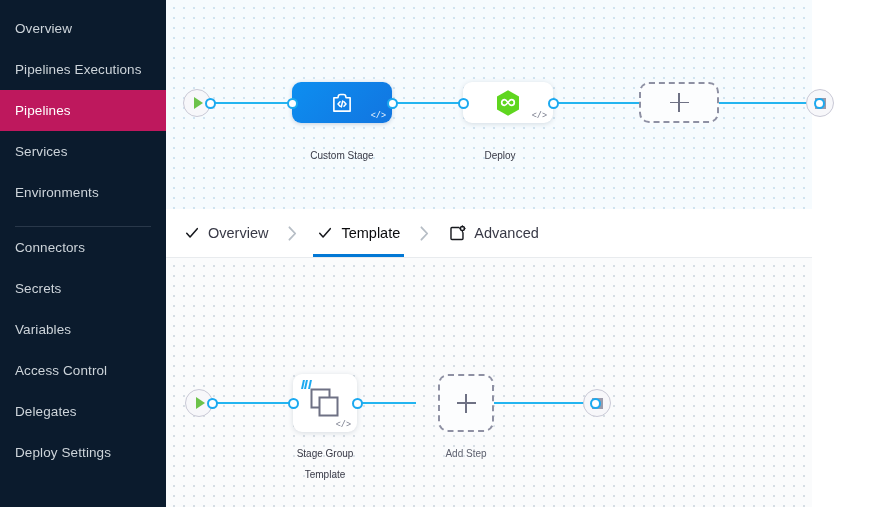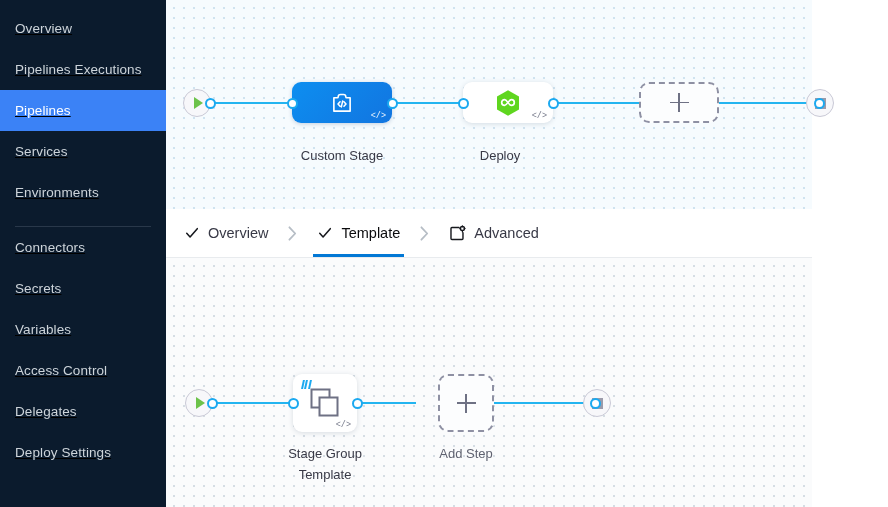--- a/index.html
+++ b/index.html
@@ -2,41 +2,41 @@
 <html><head>
 <meta charset="utf-8">
 <style>
   * { box-sizing: border-box; margin: 0; padding: 0; }
   html, body {
     width: 888px; height: 507px;
     overflow: hidden;
     font-family: "Liberation Sans", sans-serif;
     background: #ffffff;
   }
-  #app { position: relative; width: 812px; height: 507px; display: flex; text-decoration: underline; }
+  #app { position: relative; width: 812px; height: 507px; display: flex; }
 
   
   #sidebar {
     width: 166px; height: 507px;
     background: #0b1b2d;
     flex: 0 0 166px;
     position: relative;
     padding-top: 8px;
   }
   .nav-item {
     height: 41px;
     display: flex; align-items: center;
     padding-left: 15px;
     color: #cdd4da;
     font-size: 13.5px;
     letter-spacing: .1px;
     cursor: pointer;
     white-space: nowrap;
   }
-  .nav-item.active { background: #3b82f6; color: #ffffff; }
+  .nav-item.active { background: #be185d; color: #ffffff; }
   .nav-divider {
     height: 1px; background: #29384a;
     margin: 13px 15px 0 15px;
   }
   .nav-section {
     color: #b0bac4;
     font-size: 10.5px;
     letter-spacing: 1.3px;
     font-weight: 700;
     padding-left: 15px;
@@ -152,21 +152,21 @@
   }
   .code-badge.dark { color: #6b6f80; }
 
   .plus-h, .plus-v { position: absolute; background: #6e7184; }
   .plus-h { width: 19px; height: 1.8px; }
   .plus-v { width: 1.8px; height: 19px; }
 
   .node-label {
     position: absolute;
     text-align: center;
-    font-size: 13px;
+    font-size: 10px;
     color: #383946;
     line-height: 21px;
     white-space: pre-line;
   }
   .node-label.muted { color: #5f6270; }
 
   .tmpl-flag {
     position: absolute; left: 9px; top: 6px;
     display: flex; gap: 1.5px;
   }

